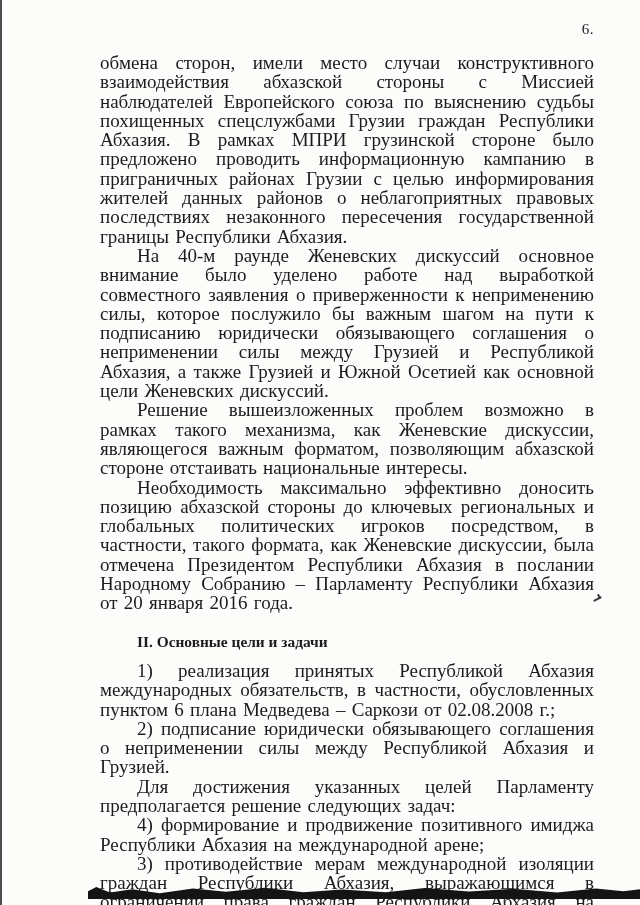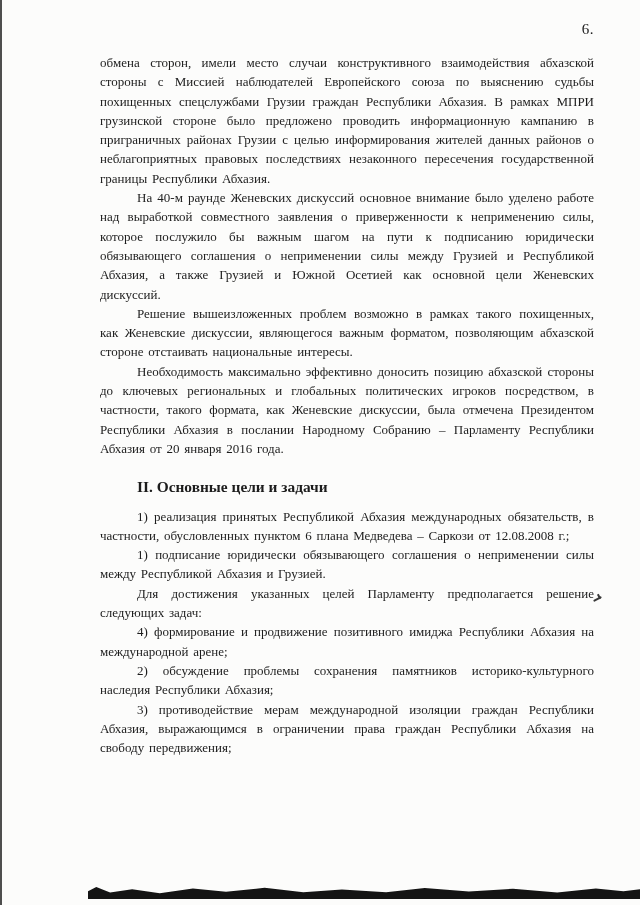--- a/index.html
+++ b/index.html
@@ -34,21 +34,21 @@
     font-size: 15px;
     letter-spacing: 0.5px;
   }
   .content {
     position: absolute;
     top: 53px;
     left: 100px;
     width: 494px;
   }
   p.para {
-    font-size: 13px;
+    font-size: 19px;
     line-height: 19.3px;
     text-align: justify;
     text-indent: 37px;
     word-spacing: 1.5px;
     hyphens: auto;
   }
   p.para.first { text-indent: 0; }
   h2.heading {
     font-size: 15.4px;
     font-weight: bold;
@@ -92,28 +92,27 @@
 <body>
 
 <div class="page">
   <div class="edge-left"></div>
 
   <div class="page-number">6.</div>
 
   <div class="content">
     <p class="para first">обмена сторон, имели место случаи конструктивного взаимодействия абхазской стороны с Миссией наблюдателей Европейского союза по выяснению судьбы похищенных спецслужбами Грузии граждан Республики Абхазия. В рамках МПРИ грузинской стороне было предложено проводить информационную кампанию в приграничных районах Грузии с целью информирования жителей данных районов о неблагоприятных правовых последствиях незаконного пересечения государственной границы Республики Абхазия.</p>
     <p class="para">На 40-м раунде Женевских дискуссий основное внимание было уделено работе над выработкой совместного заявления о приверженности к неприменению силы, которое послужило бы важным шагом на пути к подписанию юридически обязывающего соглашения о неприменении силы между Грузией и Республикой Абхазия, а также Грузией и Южной Осетией как основной цели Женевских дискуссий.</p>
-    <p class="para">Решение вышеизложенных проблем возможно в рамках такого похищенных, как Женевские дискуссии, являющегося важным форматом, позволяющим абхазской стороне отстаивать национальные интересы.</p>
+    <p class="para">Решение вышеизложенных проблем возможно в рамках такого механизма, как Женевские дискуссии, являющегося важным форматом, позволяющим абхазской стороне отстаивать национальные интересы.</p>
     <p class="para">Необходимость максимально эффективно доносить позицию абхазской стороны до ключевых региональных и глобальных политических игроков посредством, в частности, такого формата, как Женевские дискуссии, была отмечена Президентом Республики Абхазия в послании Народному Собранию – Парламенту Республики Абхазия от 20 января 2016 года.</p>
 
     <h2 class="heading">II. Основные цели и задачи</h2>
 
-    <p class="para">1) реализация принятых Республикой Абхазия международных обязательств, в частности, обусловленных пунктом 6 плана Медведева – Саркози от 12.08.2008 г.;</p>
-    <p class="para">1) подписание юридически обязывающего соглашения о неприменении силы между Республикой Абхазия и Грузией.</p>
+    <p class="para">1) реализация принятых Республикой Абхазия международных обязательств, в частности, обусловленных пунктом 6 плана Медведева – Саркози от 02.08.2008 г.;</p>
+    <p class="para">2) подписание юридически обязывающего соглашения о неприменении силы между Республикой Абхазия и Грузией.</p>
     <p class="para">Для достижения указанных целей Парламенту предполагается решение следующих задач:</p>
     <p class="para">4) формирование и продвижение позитивного имиджа Республики Абхазия на международной арене;</p>
-    <p class="para">2) обсуждение проблемы сохранения памятников историко-культурного наследия Республики Абхазия;</p>
     <p class="para">3) противодействие мерам международной изоляции граждан Республики Абхазия, выражающимся в ограничении права граждан Республики Абхазия на свободу передвижения;</p>
   </div>
 
   <div class="stray-mark"></div>
   <div class="scan-bottom"></div>
 </div>
 
 </body></html>

